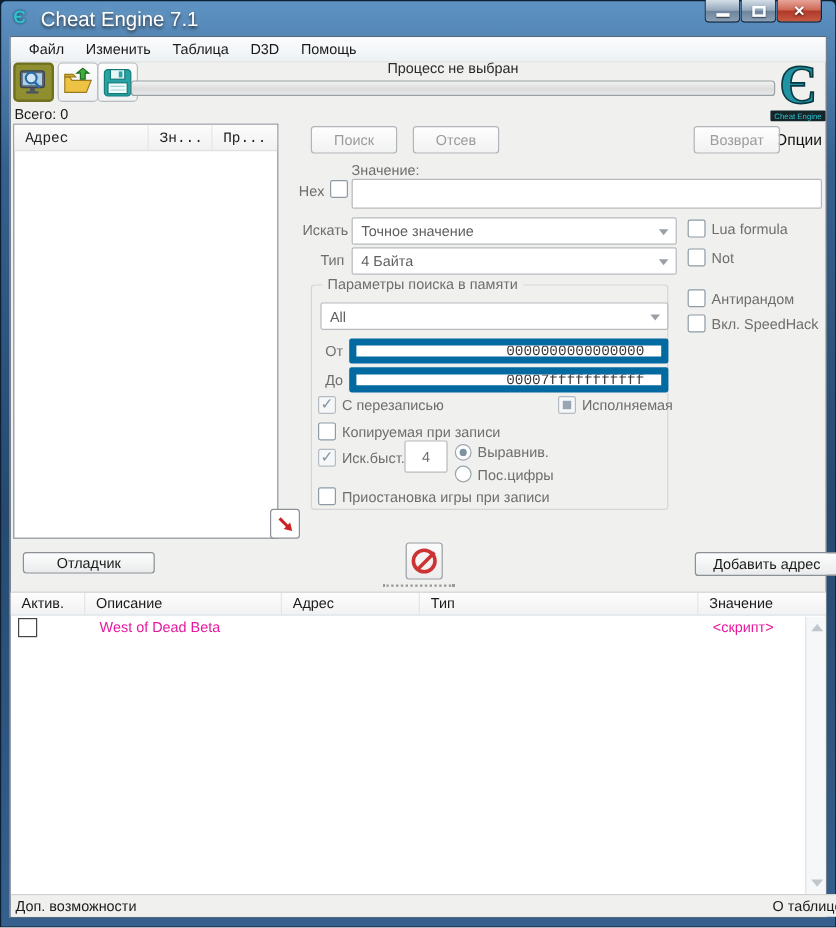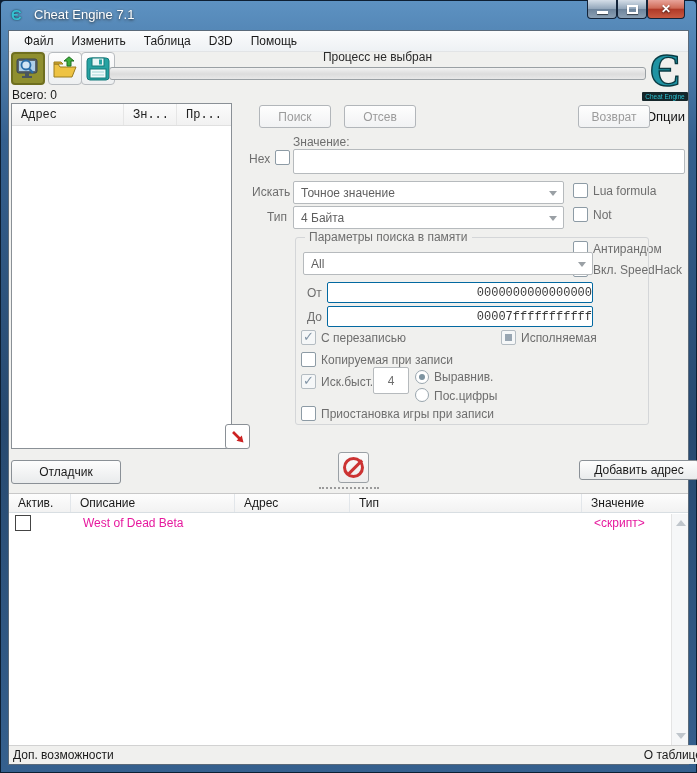--- a/index.html
+++ b/index.html
@@ -4,21 +4,21 @@
 <style>
   * { margin:0; padding:0; box-sizing:border-box; }
   html,body { width:697px; height:773px; }
   body { font-family:"Liberation Sans", sans-serif; font-size:12px; color:#333; }
 
   
   #app { position:relative; width:697px; height:773px; background:#0d1f33; overflow:hidden; }
   .frame-glass { position:absolute; inset:1px; background:linear-gradient(180deg,#5d92c2 0%, #35608e 18%, #27496f 55%, #35608e 100%); border-radius:4px 4px 0 0; }
   .titlebar { position:absolute; left:0; top:0; width:697px; height:30px; }
   .title-gear { position:absolute; left:11px; top:6px; width:18px; height:18px; font-size:15px; font-weight:bold; color:#35c0d0; text-shadow:0 0 2px #062a33; line-height:18px; }
-  .title-text { position:absolute; left:34px; top:7px; color:#fff; text-shadow:0 1px 3px rgba(0,0,0,.8), 0 0 6px rgba(255,255,255,.35); font-size:13px; }
+  .title-text { position:absolute; left:34px; top:7px; color:#fff; text-shadow:0 1px 3px rgba(0,0,0,.8), 0 0 6px rgba(255,255,255,.35); font-size:17px; }
   .winbtns { position:absolute; right:12px; top:0; display:flex; }
   .winbtn { width:30px; height:19px; border:1px solid #122339; border-top:none; border-radius:0 0 4px 4px; background:linear-gradient(180deg,#cfd9e4 0%,#8fa3b8 45%,#5f7methods790 50%,#7d93a9 100%); background:linear-gradient(180deg,#d5dee8 0%,#93a7bb 48%,#6d849c 52%,#8ba0b4 100%); position:relative; cursor:pointer; }
   .winbtn.close { width:38px; background:linear-gradient(180deg,#e8a49a 0%,#cf6a56 45%,#b03a28 52%,#c85a42 100%); }
   .glyph-min { position:absolute; left:9px; top:11px; width:11px; height:3px; background:#fff; box-shadow:0 1px 1px rgba(0,0,0,.6); }
   .glyph-max { position:absolute; left:9px; top:5px; width:11px; height:9px; border:2px solid #fff; box-shadow:0 1px 1px rgba(0,0,0,.5); }
   .glyph-close { position:absolute; left:0; top:2px; width:100%; text-align:center; color:#fff; font-weight:bold; font-size:12px; text-shadow:0 1px 2px rgba(0,0,0,.7); }
 
   
   .client { position:absolute; left:8px; top:30px; width:681px; height:735px; background:#f0f0ee; border:1px solid #5a6a7a; }
 
@@ -65,39 +65,39 @@
   .combo .carr { position:absolute; right:6px; top:9px; width:0; height:0; border-left:4px solid transparent; border-right:4px solid transparent; border-top:5px solid #9aa0a5; }
   .combo-scantype { left:284px; top:150px; width:271px; }
   .combo-valtype  { left:284px; top:175px; width:271px; }
   .scantype-lbl { left:243px; top:154px; } .valtype-lbl { left:258px; top:179px; }
   .cb-lua { left:564px; top:152px; } .lua-lbl { left:584px; top:153px; }
   .cb-not { left:564px; top:176px; } .not-lbl { left:584px; top:177px; }
   .cb-anti { left:564px; top:210px; } .anti-lbl { left:584px; top:211px; }
   .cb-speed { left:564px; top:231px; } .speed-lbl { left:584px; top:232px; }
 
   
-  .group { position:absolute; left:250px; top:206px; width:354px; height:188px; border:1px solid #d4d6d8; border-radius:3px;margin-left:36px; }
+  .group { position:absolute; left:250px; top:206px; width:298px; height:188px; border:1px solid #d4d6d8; border-radius:3px; }
   .group-title { position:absolute; left:9px; top:-8px; background:#f0f0ee; padding:0 4px; color:#6e6e6e; }
   .combo-region { left:7px; top:14px; width:290px; }
   .from-lbl { left:11px; top:48px; } .to-lbl { left:11px; top:72px; }
-  .hexfield { position:absolute; left:31px; width:266px; height:21px; border:1px solid #0369a1; border-radius:2px; background:#fff; text-align:right; padding:0 0; font-family:"Liberation Mono", monospace; font-size:12px; color:#3a3a3a; }
+  .hexfield { position:absolute; left:31px; width:266px; height:21px; border:6px solid #0369a1; border-radius:2px; background:#fff; text-align:right; padding:0 14px; font-family:"Liberation Mono", monospace; font-size:12px; color:#3a3a3a; }
   .f-from { top:44px; } .f-to { top:68px; }
   .cb-writ { left:5px; top:92px; } .writ-lbl { left:25px; top:93px; }
   .cb-exec { left:205px; top:92px; } .exec-lbl { left:225px; top:93px; }
   .cb-copy { left:5px; top:114px; } .copy-lbl { left:25px; top:115px; }
   .cb-fast { left:5px; top:136px; } .fast-lbl { left:25px; top:137px; }
   .fast-input { position:absolute; left:77px; top:129px; width:36px; height:27px; border:1px solid #b6babd; border-radius:2px; text-align:center; color:#6e6e6e; font-size:12px; background:#fff; }
   .radio { position:absolute; width:14px; height:14px; border:1px solid #9aa6ae; border-radius:50%; background:#fff; cursor:pointer; }
   .radio .dot { position:absolute; left:3px; top:3px; width:6px; height:6px; border-radius:50%; background:#7d93a0; }
   .r-align { left:119px; top:132px; } .align-lbl { left:138px; top:132px; }
   .r-digits { left:119px; top:150px; } .digits-lbl { left:138px; top:151px; }
   .cb-pause { left:5px; top:168px; } .pause-lbl { left:25px; top:169px; }
 
   
-  .b-debugger { position:absolute; left:2px; top:429px; width:110px; height:24px; }
+  .b-debugger { position:absolute; left:10px; top:429px; width:110px; height:18px; }
   .b-addaddr  { position:absolute; left:570px; top:429px; width:120px; height:20px; }
   .stop-btn { position:absolute; left:329px; top:421px; width:31px; height:31px; border:1px solid #9aa0a5; border-radius:3px; background:linear-gradient(180deg,#fbfbfb,#ededed); display:flex; align-items:center; justify-content:center; cursor:pointer; }
   .no-entry { position:relative; width:21px; height:21px; border:3px solid #c33; border-radius:50%; }
   .no-entry::after { content:""; position:absolute; left:-1px; top:6px; width:20px; height:3px; background:#c33; transform:rotate(-45deg); }
   .splitter { position:absolute; left:310px; top:456px; width:60px; border-top:2px dotted #9a9a9a; cursor:row-resize; }
 
   
   .addr-table { position:absolute; left:0; top:462px; width:679px; height:252px; background:#fff; border-top:1px solid #c8c8c8; }
   .at-header { display:flex; height:19px; background:linear-gradient(180deg,#fdfdfd,#f2f2f2); border-bottom:1px solid #d8dee2; color:#1a1a1a; }
   .at-col { padding:2px 12px 0 9px; border-right:1px solid #e2e6ea; }

